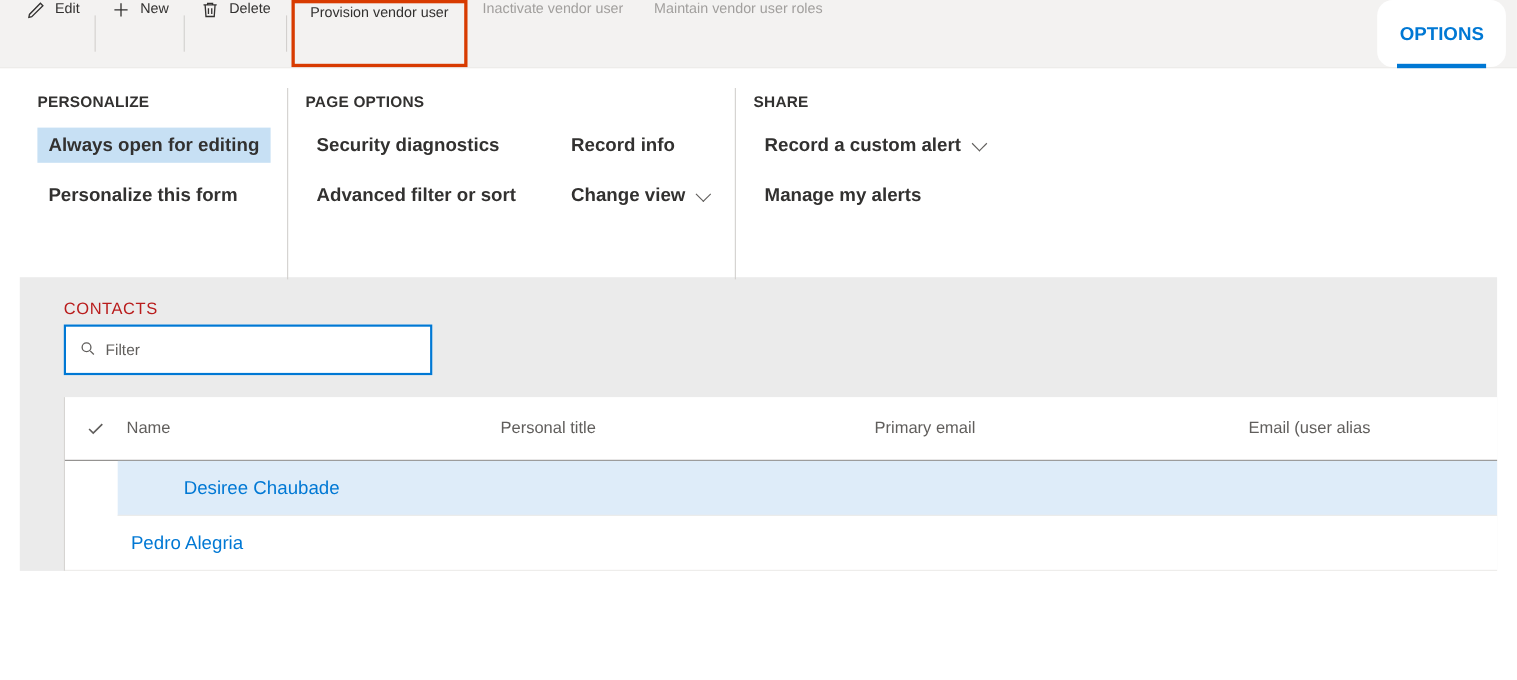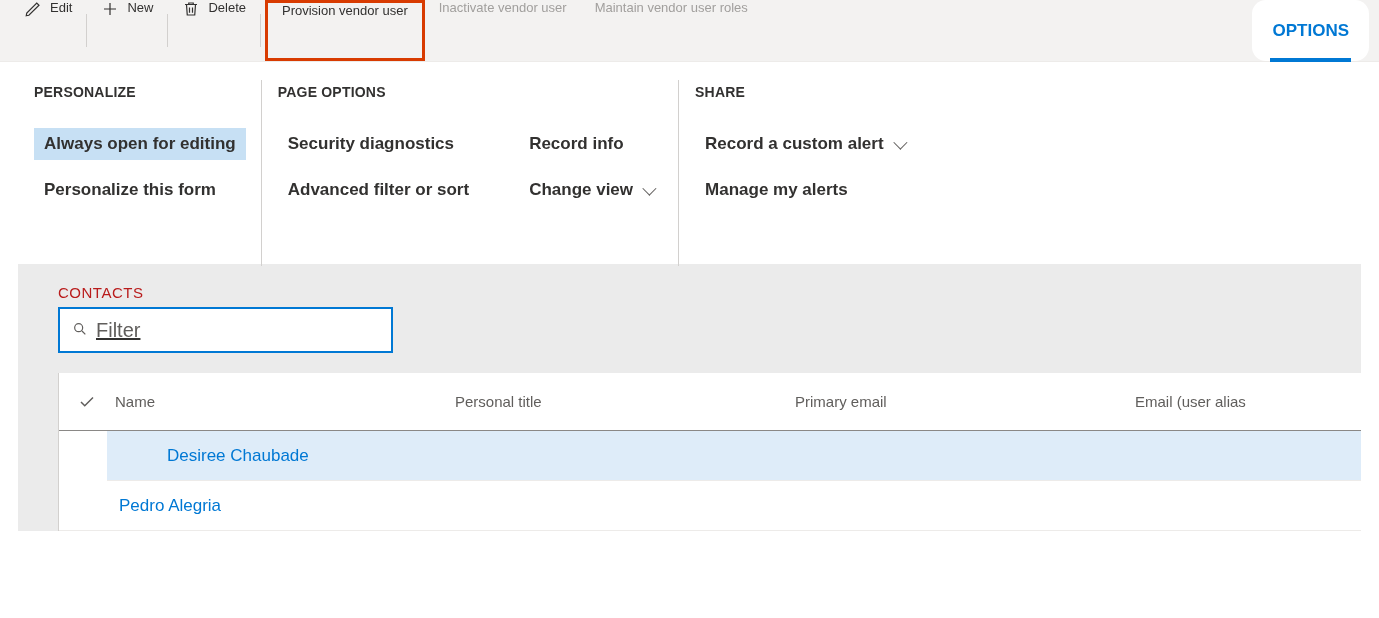--- a/index.html
+++ b/index.html
@@ -82,26 +82,26 @@
     right: 0;
     top: -4px;
     bottom: -60px;
     width: 1px;
     background: #d2d0ce;
   }
   .options-heading {
     font-size: 14px;
     font-weight: 700;
     letter-spacing: 0.2px;
-    margin-bottom: 28px;
+    margin-bottom: 16px;
     color: #323130;
   }
   .options-items {
     display: flex;
-    gap: 40px;
+    gap: 30px;
   }
   .options-subcol {
     display: flex;
     flex-direction: column;
     gap: 14px;
     font-weight: bold;
   }
   .option-item {
     font-size: 17px;
     color: #323130;
@@ -144,25 +144,24 @@
     width: 335px;
     height: 46px;
     border: 2px solid #0078d4;
     background: #ffffff;
     padding: 0 12px;
     margin-bottom: 20px;
   }
   .filter-box input {
     border: none;
     outline: none;
-    font-size: 20px;
+    font-size: 14px;
     flex: 1;
     background: transparent;
     color: #323130;
-    text-decoration: underline;
   }
   .filter-box input::placeholder { color: #605e5c; }
   .filter-icon svg { width: 16px; height: 16px; stroke: #605e5c; }
 
   .grid {
     background: #ffffff;
     border-left: 1px solid #d2d0ce;
   }
   .grid-header, .grid-row {
     display: grid;

